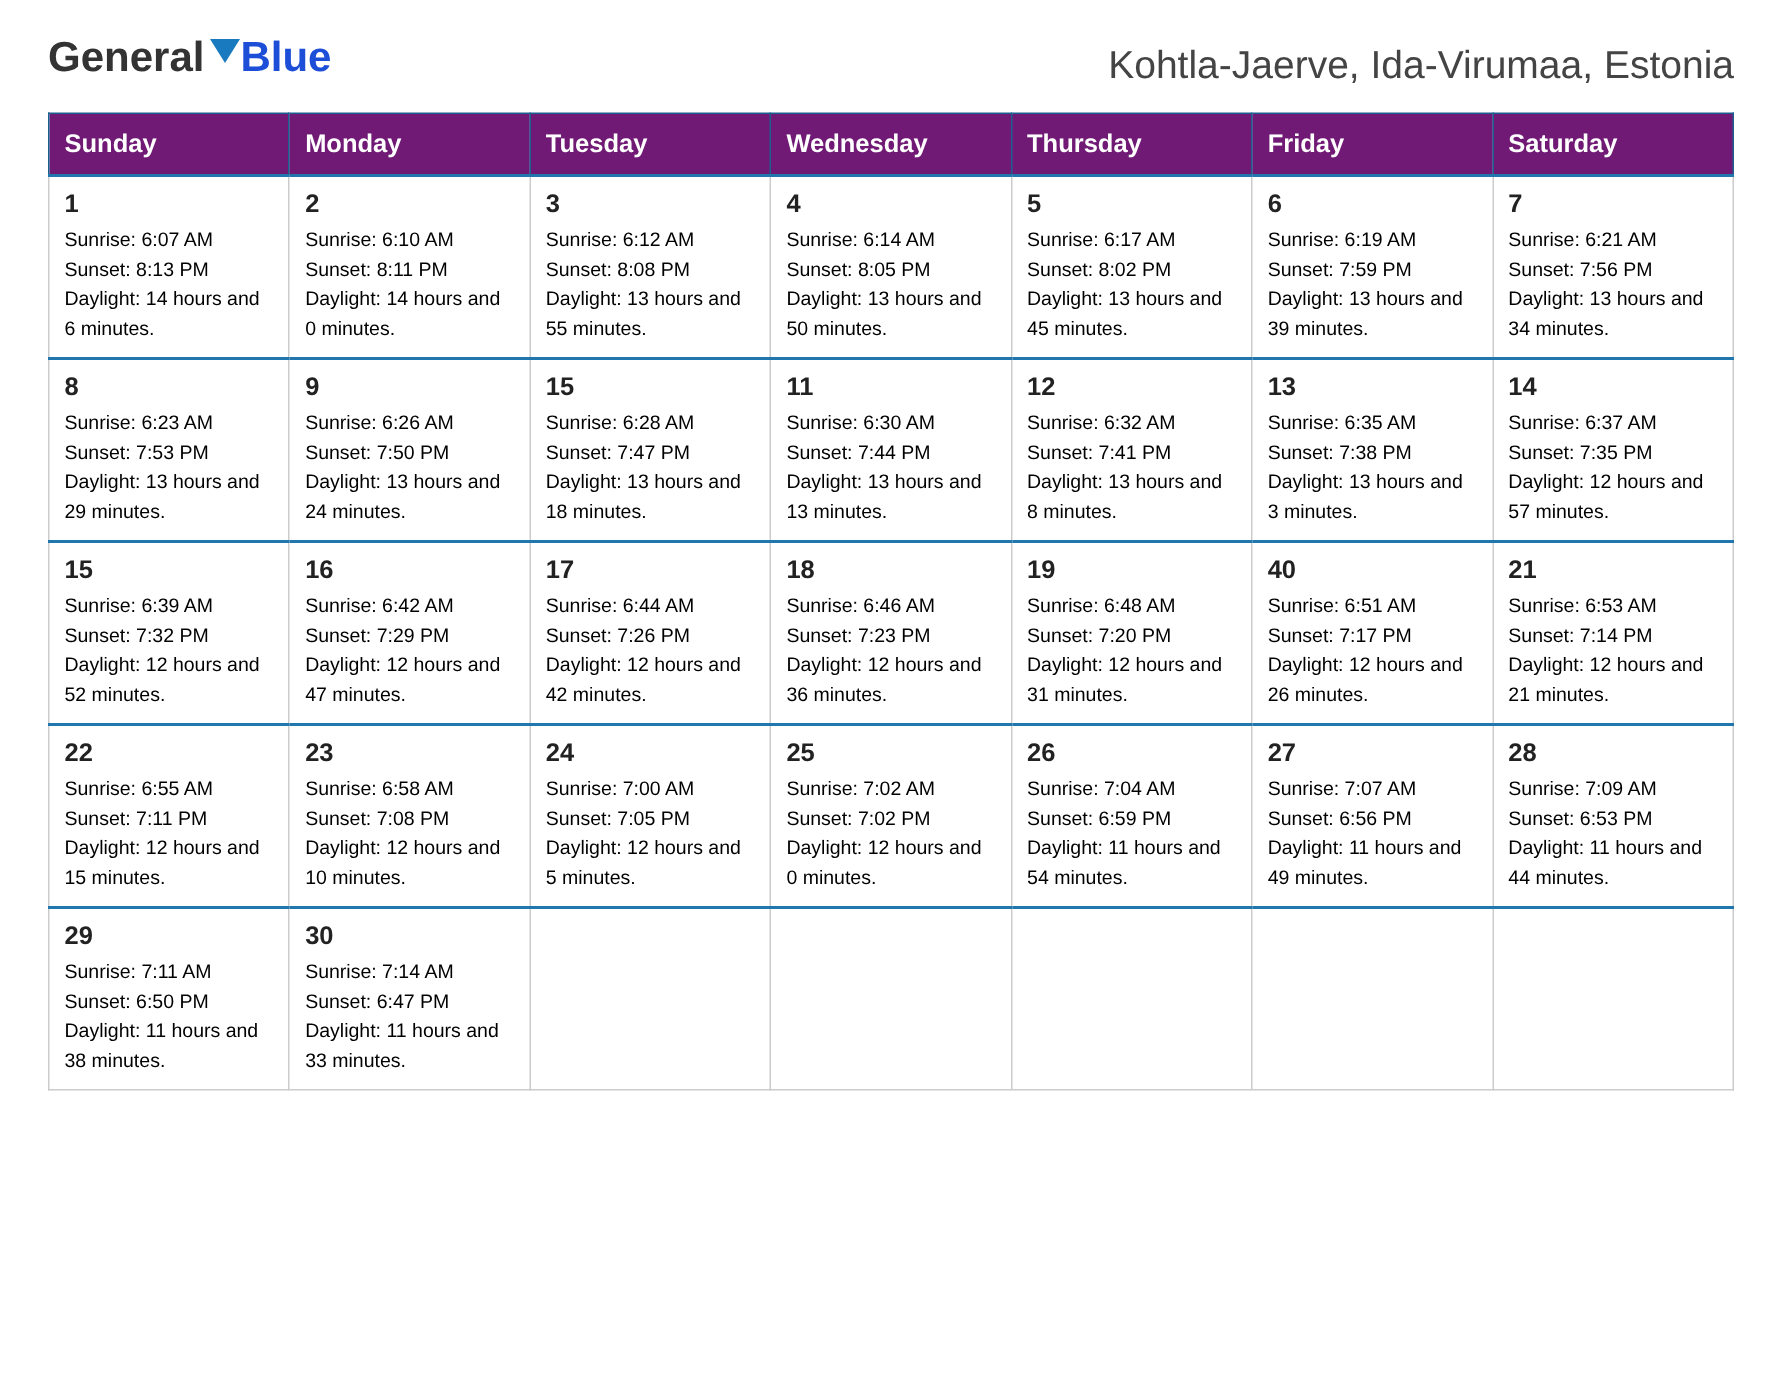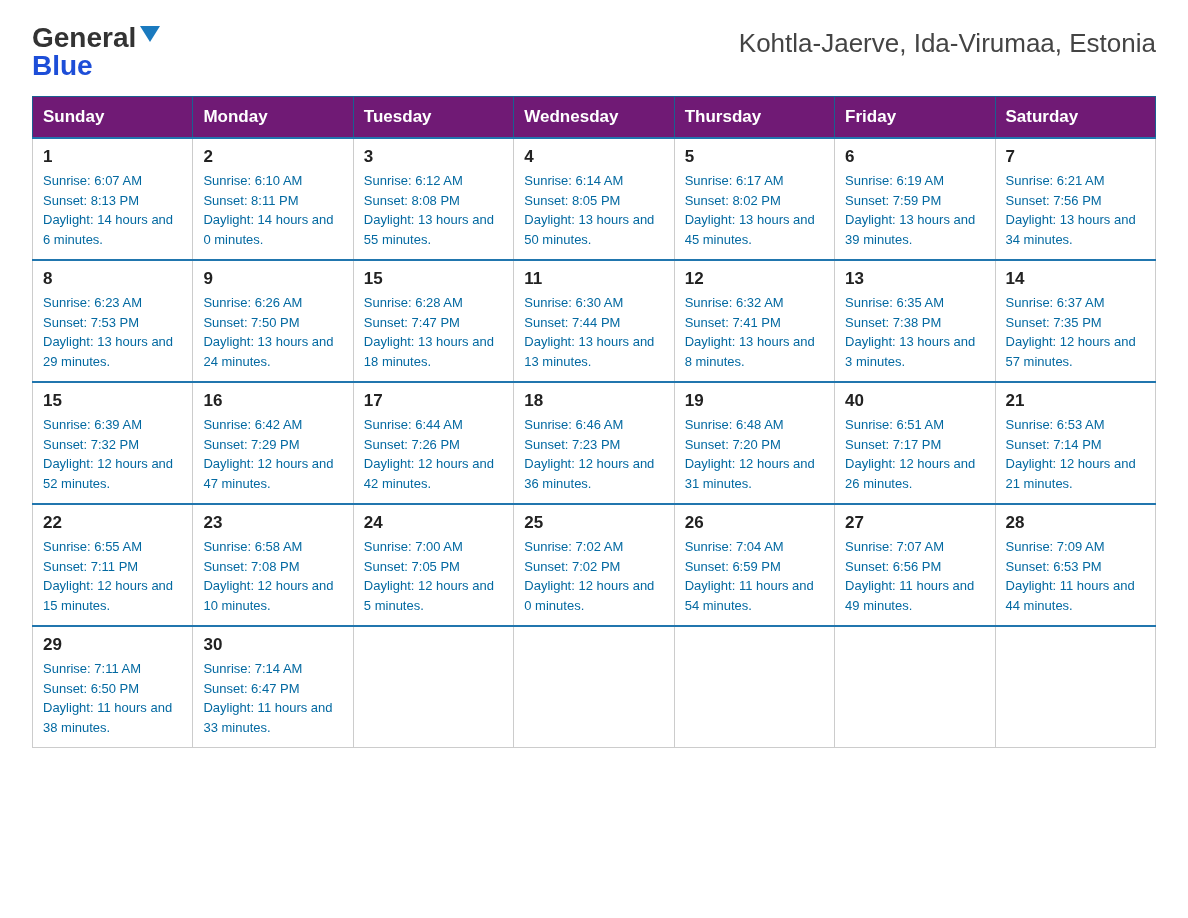--- a/index.html
+++ b/index.html
@@ -11,21 +11,20 @@
       min-height: 918px;
     }
     .header-row {
       display: flex;
       align-items: flex-start;
       justify-content: space-between;
       margin-bottom: 16px;
     }
     .logo {
       display: flex;
-      flex-direction: column;
       align-items: flex-start;
     }
     .logo-general {
       font-size: 28px;
       font-weight: bold;
       color: #333;
       line-height: 1;
     }
     .logo-blue {
       font-size: 28px;
@@ -87,21 +86,21 @@
     }
     .day-number {
       font-size: 17px;
       font-weight: bold;
       color: #222;
       margin-bottom: 4px;
       display: block;
     }
     .day-info {
       font-size: 13px;
-      color: #0369a1;
+      color: #000000;
       line-height: 1.5;
     }
     .calendar-table tbody tr:nth-child(odd) td {
       background-color: #fff;
     }
     .calendar-table tbody tr td {
       background-color: #fff;
     }
     .row-divider td {
       border-top: 2px solid #2176ae !important;

